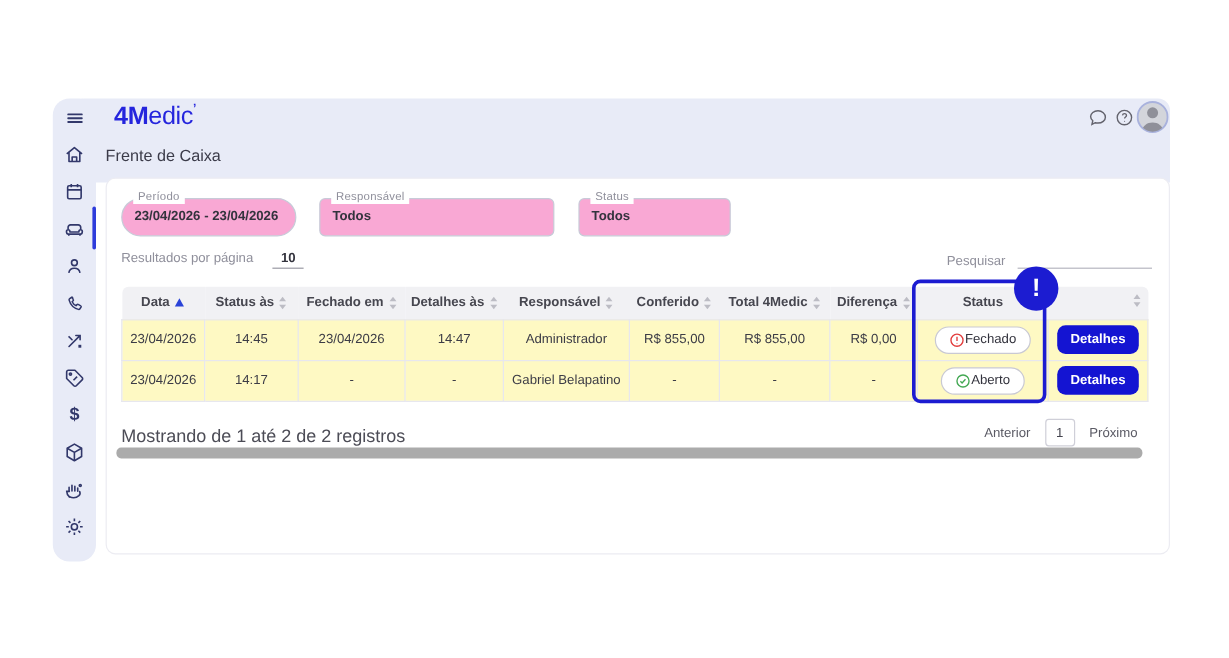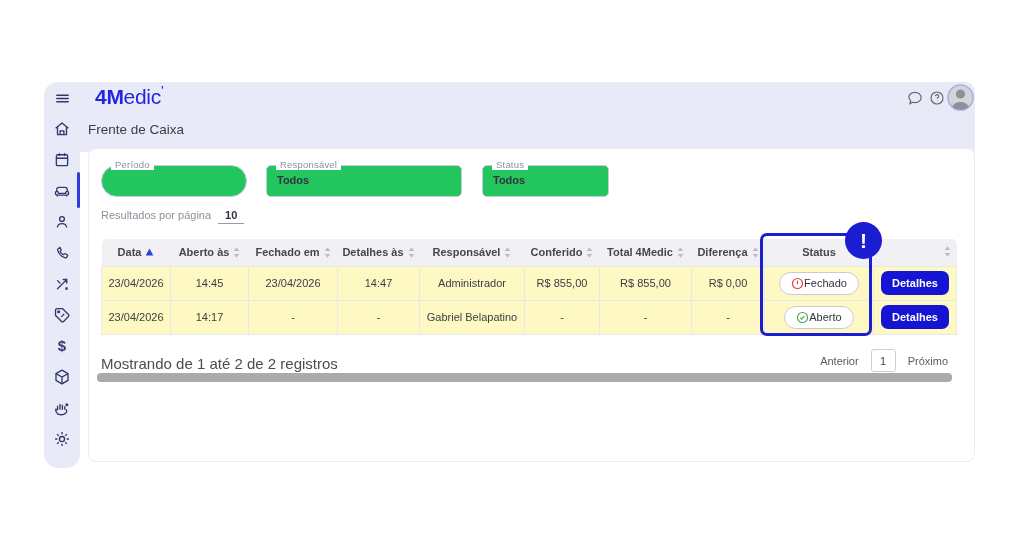--- a/index.html
+++ b/index.html
@@ -29,31 +29,31 @@
   .chat-ic { position:absolute; left:906px; top:89px; cursor:pointer; }
   .help-ic { position:absolute; left:929px; top:90px; cursor:pointer; }
   .avatar  { position:absolute; left:947px; top:84px; width:27px; height:27px; cursor:pointer; }
   .page-title { position:absolute; left:88px; top:122px; z-index:4; font-size:13.5px; color:#3b3b49; }
 
   
   .card { position:absolute; left:88px; top:148px; width:887px; height:314px; background:#fff;
           border:1px solid #ececf2; border-radius:8px; z-index:2; }
 
   
-  .field { position:absolute; border:1.5px solid #c7cbd8; background:#22c55e; }
+  .field { position:absolute; border:1.5px solid #c7cbd8; background:#f9a8d4; }
   .field .flabel { position:absolute; top:-7px; left:9px; background:#fff; padding:0 4px;
                    font-size:9.5px; color:#8f8f9b; letter-spacing:.2px; }
   .field .fvalue { padding:8px 0 0 10px; font-size:11px; font-weight:bold; color:#33333d;
                    white-space:nowrap; overflow:hidden; }
   .f-periodo { left:12px; top:16px; width:146px; height:32px; border-radius:16px; }
   .f-resp    { left:177px; top:16px; width:196px; height:32px; border-radius:5px; }
   .f-status  { left:393px; top:16px; width:127px; height:32px; border-radius:5px; }
 
   .rpp { position:absolute; left:12px; top:60px; font-size:11px; color:#8f8f9b; }
-  .rpp .rppv { display:inline-block; margin-left:7px; padding:0 7px 2px 7px; font-weight:bold;
+  .rpp .rppv { display:inline-block; margin-left:16px; padding:0 7px 2px 7px; font-weight:bold;
                color:#33333d; border-bottom:1px solid #9a9aa4; cursor:pointer; }
   .search { position:absolute; left:700px; top:60px; font-size:11px; color:#8f8f9b; display:flex; align-items:flex-end; }
   .search .sline { display:inline-block; margin-left:10px; width:112px; height:15px;
                    border:none; border-bottom:1px solid #b6b6c0; background:transparent; outline:none;
                    font-size:11px; color:#33333d; }
 
   
   .table-wrap { position:absolute; left:12px; top:90px; width:855px; }
   table { width:855px; border-collapse:collapse; table-layout:fixed; }
   thead th { background:#f1f1f4; height:27px; font-size:11px; font-weight:bold; color:#46464f;
@@ -199,34 +199,39 @@
       </g>
     </svg>
   </span>
 
   <div class="page-title">Frente de Caixa</div>
 
   <div class="card">
 
     <div class="field f-periodo">
       <span class="flabel">Período</span>
+      <div class="fvalue">23/04/2026 - 23/04/2026</div>
     </div>
     <div class="field f-resp">
       <span class="flabel">Responsável</span>
       <div class="fvalue">Todos</div>
     </div>
     <div class="field f-status">
       <span class="flabel">Status</span>
       <div class="fvalue">Todos</div>
     </div>
 
     <div class="rpp">
       <span>Resultados por página</span><span class="rppv">10</span>
     </div>
 
+    <div class="search">
+      <span>Pesquisar</span>
+      <input class="sline" type="text" value="" style="">
+    </div>
 
     <div class="table-wrap">
       <table>
         <colgroup>
           <col style="width:69px">
             <col style="width:78px">
             <col style="width:89px">
             <col style="width:82px">
           <col style="width:105px">
             <col style="width:75px">
@@ -237,21 +242,21 @@
         </colgroup>
         <thead>
           <tr>
             <th><span class="hcell">
                   <span>Data</span>
                   <svg width="9" height="8" viewBox="0 0 9 8">
                     <path d="M4.5 0.5 8.3 7.5H0.7Z" fill="#2a43d8"></path>
                   </svg>
                 </span></th>
             <th><span class="hcell">
-                  <span>Aberto às</span>
+                  <span>Status às</span>
                   <svg width="7" height="11" viewBox="0 0 8 12">
                     <path d="M4 0l3.3 4.4H.7Z" fill="#bcbcc4"></path>
                     <path d="M4 12 7.3 7.6H.7Z" fill="#bcbcc4"></path>
                   </svg>
                 </span></th>
             <th><span class="hcell">
                   <span>Fechado em</span>
                   <svg width="7" height="11" viewBox="0 0 8 12">
                     <path d="M4 0l3.3 4.4H.7Z" fill="#bcbcc4"></path>
                     <path d="M4 12 7.3 7.6H.7Z" fill="#bcbcc4"></path>

